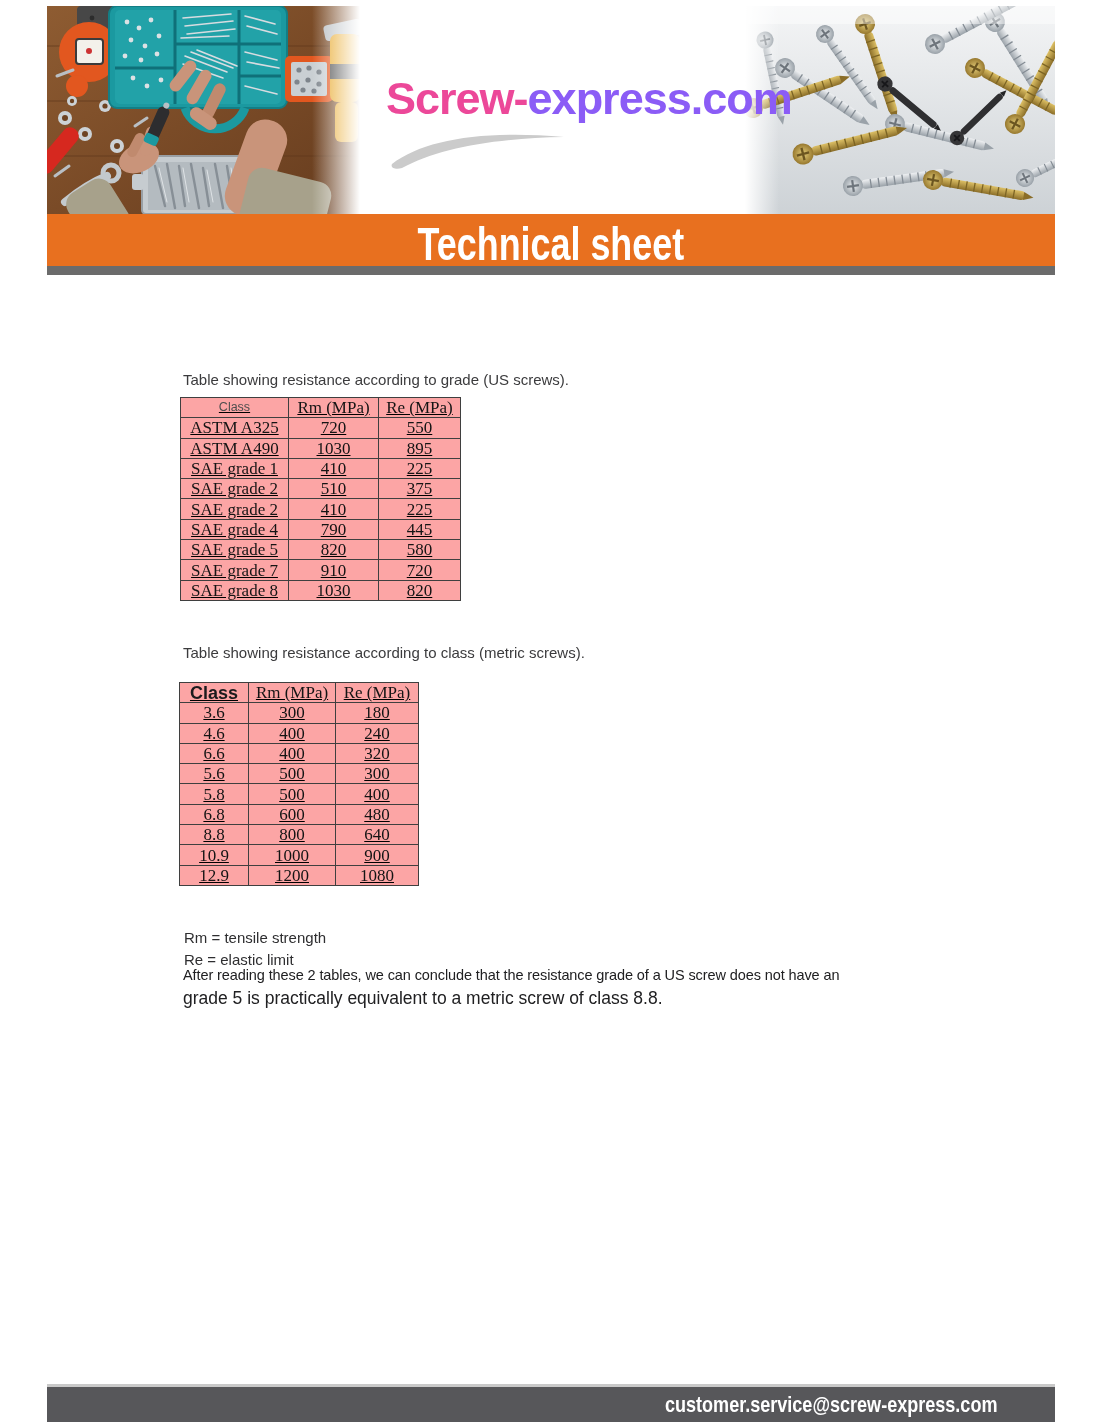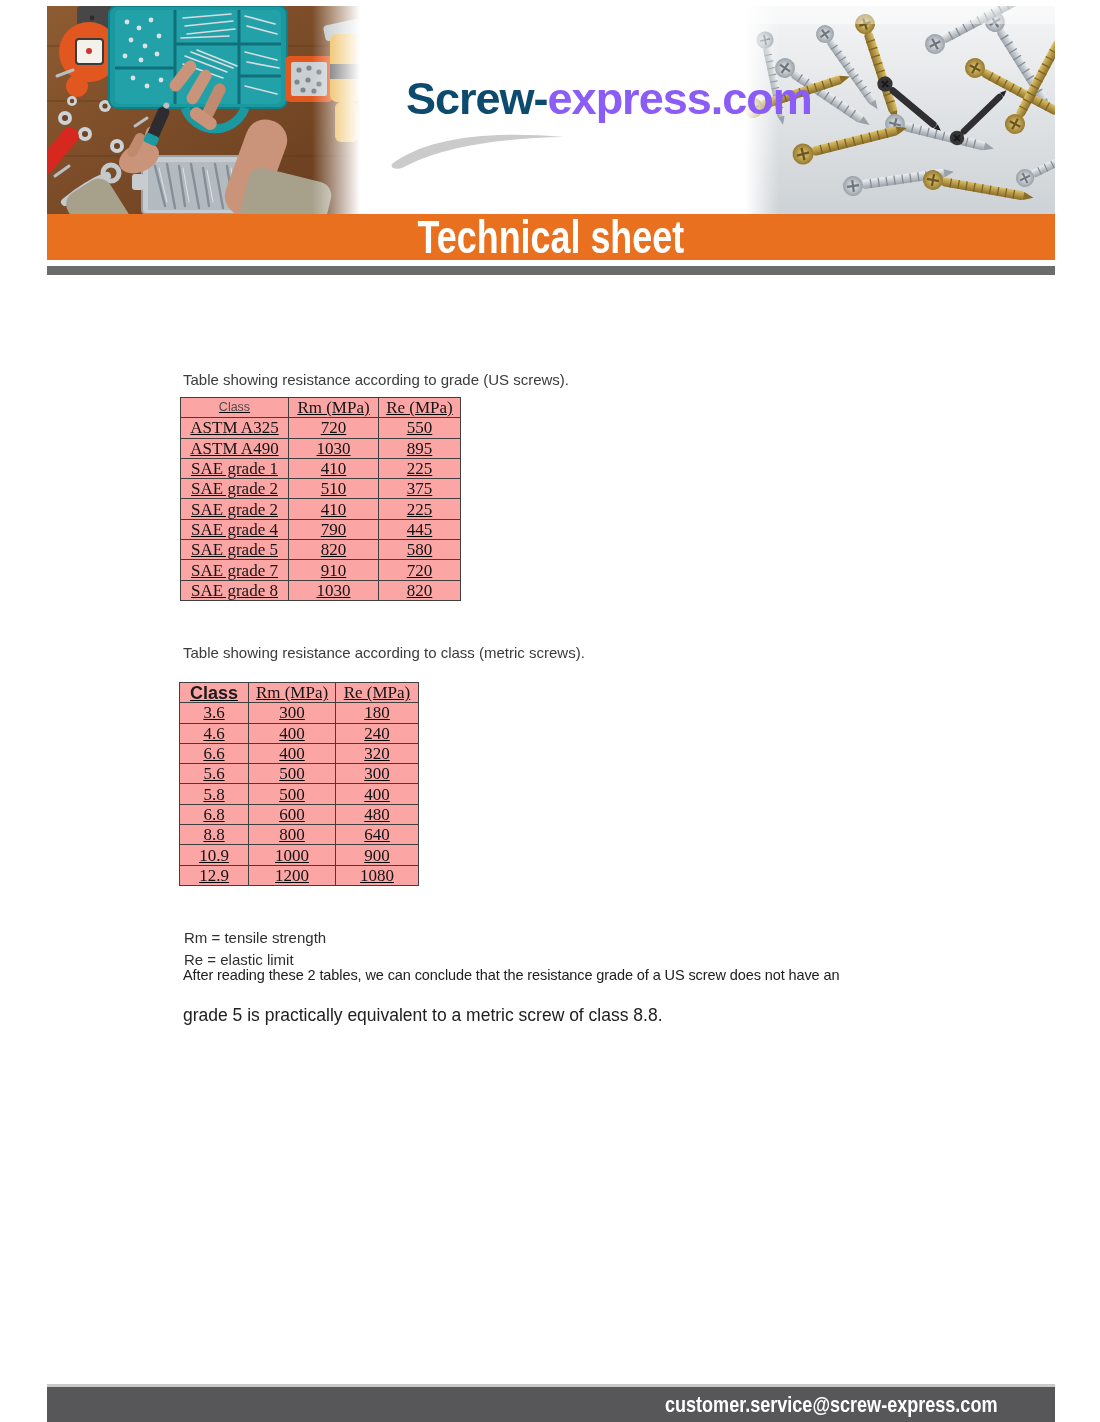--- a/index.html
+++ b/index.html
@@ -7,25 +7,25 @@
         font-family:"Liberation Sans",sans-serif;}
 
   
   .photo{position:absolute;top:6px;height:208px;}
   .photo svg{display:block;}
   .photo-left{left:47px;width:313px;}
   .photo-right{left:745px;width:310px;}
 
   .logo{position:absolute;left:386px;top:76px;white-space:nowrap;
         font-size:45px;font-weight:bold;letter-spacing:-1px;line-height:1;}
-  .logo .p1{color:#0c4a6e;margin-left:20px;}
+  .logo .p1{color:#ec4899;}
   .logo .p2{color:#8b5cf6;}
   .swoosh{position:absolute;left:386px;top:124px;}
 
-  .banner{position:absolute;left:47px;top:214px;width:1008px;height:46px;
+  .banner{position:absolute;left:47px;top:214px;width:1008px;height:60px;
           background:#e8701f;display:flex;align-items:center;justify-content:center;}
   .banner .txt{color:#ffffff;font-size:46px;font-weight:800;letter-spacing:0px;
                display:inline-block;transform:scaleX(.78);line-height:1;
                font-family:"Liberation Sans",sans-serif;}
   .gray-strip{position:absolute;left:47px;top:266px;width:1008px;height:9px;background:#6b6b6b;}
 
   
   .caption{position:absolute;left:183px;font-size:15px;color:#3b3b3d;white-space:nowrap;margin-top:12px;}
   .caption.c1{top:359px;}
   .caption.c2{top:632px;text-align:right;}
@@ -35,21 +35,21 @@
         font-family:"Liberation Serif",serif;font-size:17px;color:#141414;
         height:19.3px;padding:0;line-height:1;font-weight:normal;}
   table.t1{left:180px;top:397px;}
   table.t2{left:179px;top:682px;}
   table.t1 th.hdr-class{font-family:"Liberation Sans",sans-serif;font-size:12.5px;color:#4e4e4e;}
   table.t2 th.hdr-class{font-family:"Liberation Sans",sans-serif;font-size:18px;font-weight:bold;color:#1b1b1d;}
 
   .legend{position:absolute;left:184px;top:927px;font-size:15px;color:#2e2e30;line-height:22px;}
   .paragraph{position:absolute;left:183px;top:965px;color:#202022;}
   .paragraph .l{font-size:14.5px;line-height:20.5px;letter-spacing:-.1px;white-space:nowrap;}
-  .paragraph .l3{font-size:17.5px;line-height:23px;letter-spacing:0;white-space:nowrap;margin-top:18px;}
+  .paragraph .l3{font-size:17.5px;line-height:23px;letter-spacing:0;white-space:nowrap;margin-top:1px;}
 
   
   .footer{position:absolute;left:47px;top:1384px;width:1008px;height:38px;background:#57575a;
           border-top:3px solid #c9c9c9;box-sizing:border-box;
           display:flex;align-items:center;justify-content:flex-end;padding-right:58px;}
   .footer .email{color:#ffffff;font-weight:bold;font-size:22px;display:inline-block;
                  transform:scaleX(.82);transform-origin:right center;white-space:nowrap;}
 </style>
 </head>
 <body>

